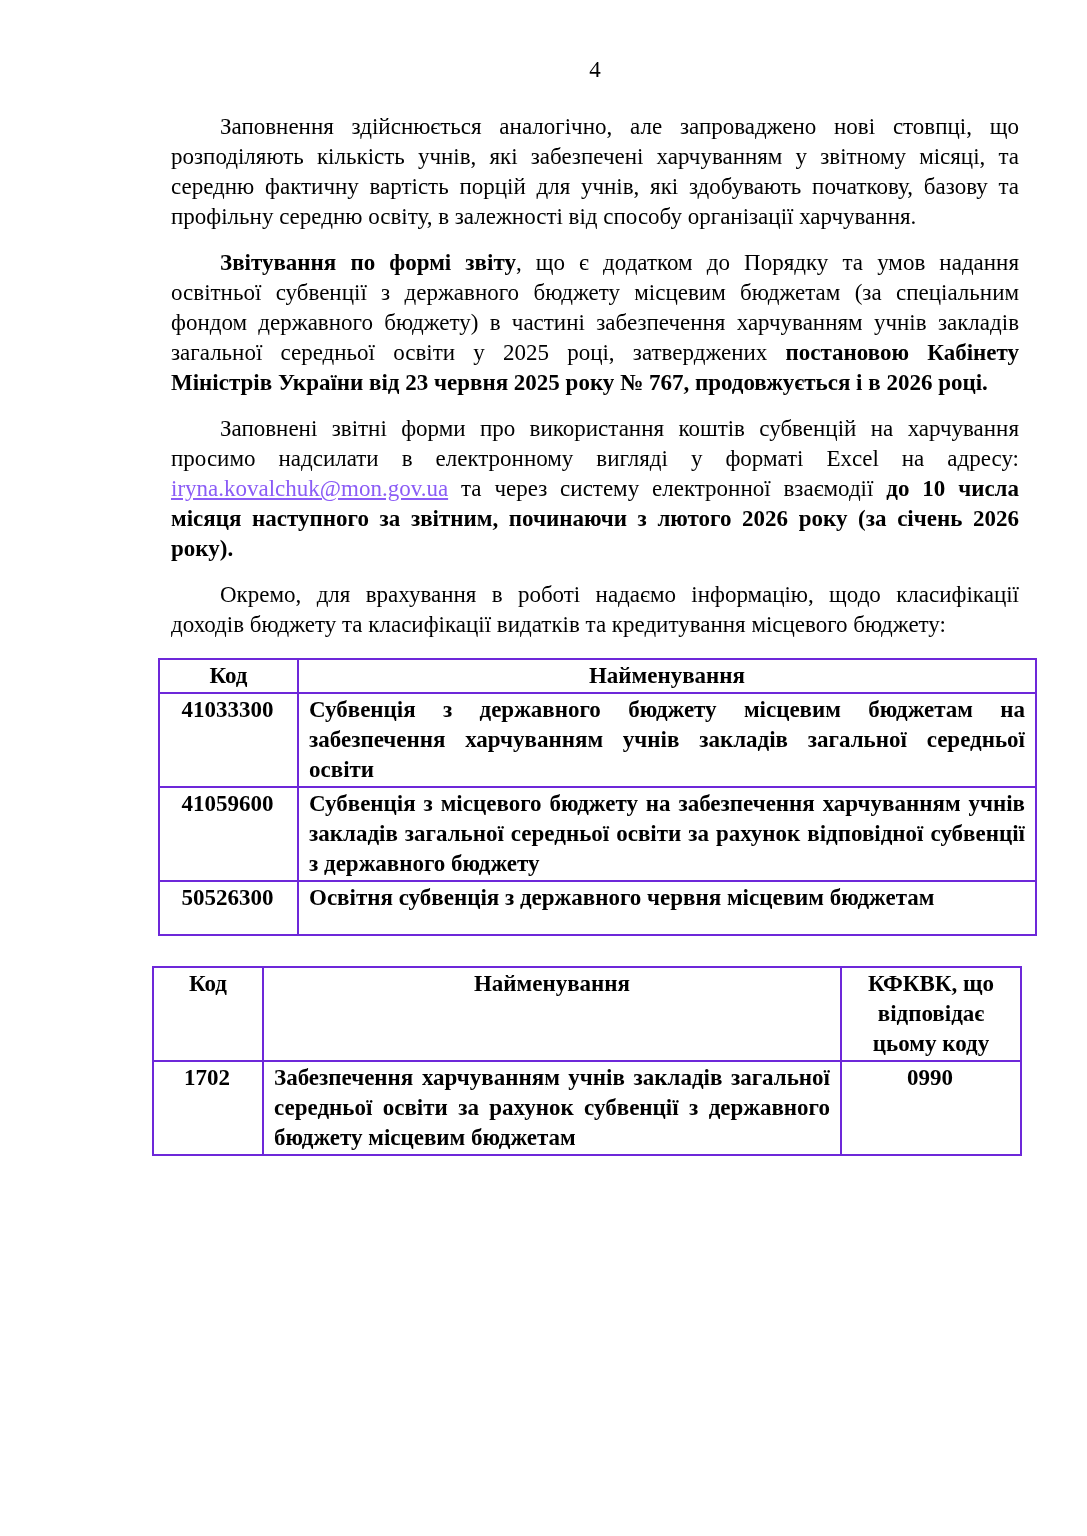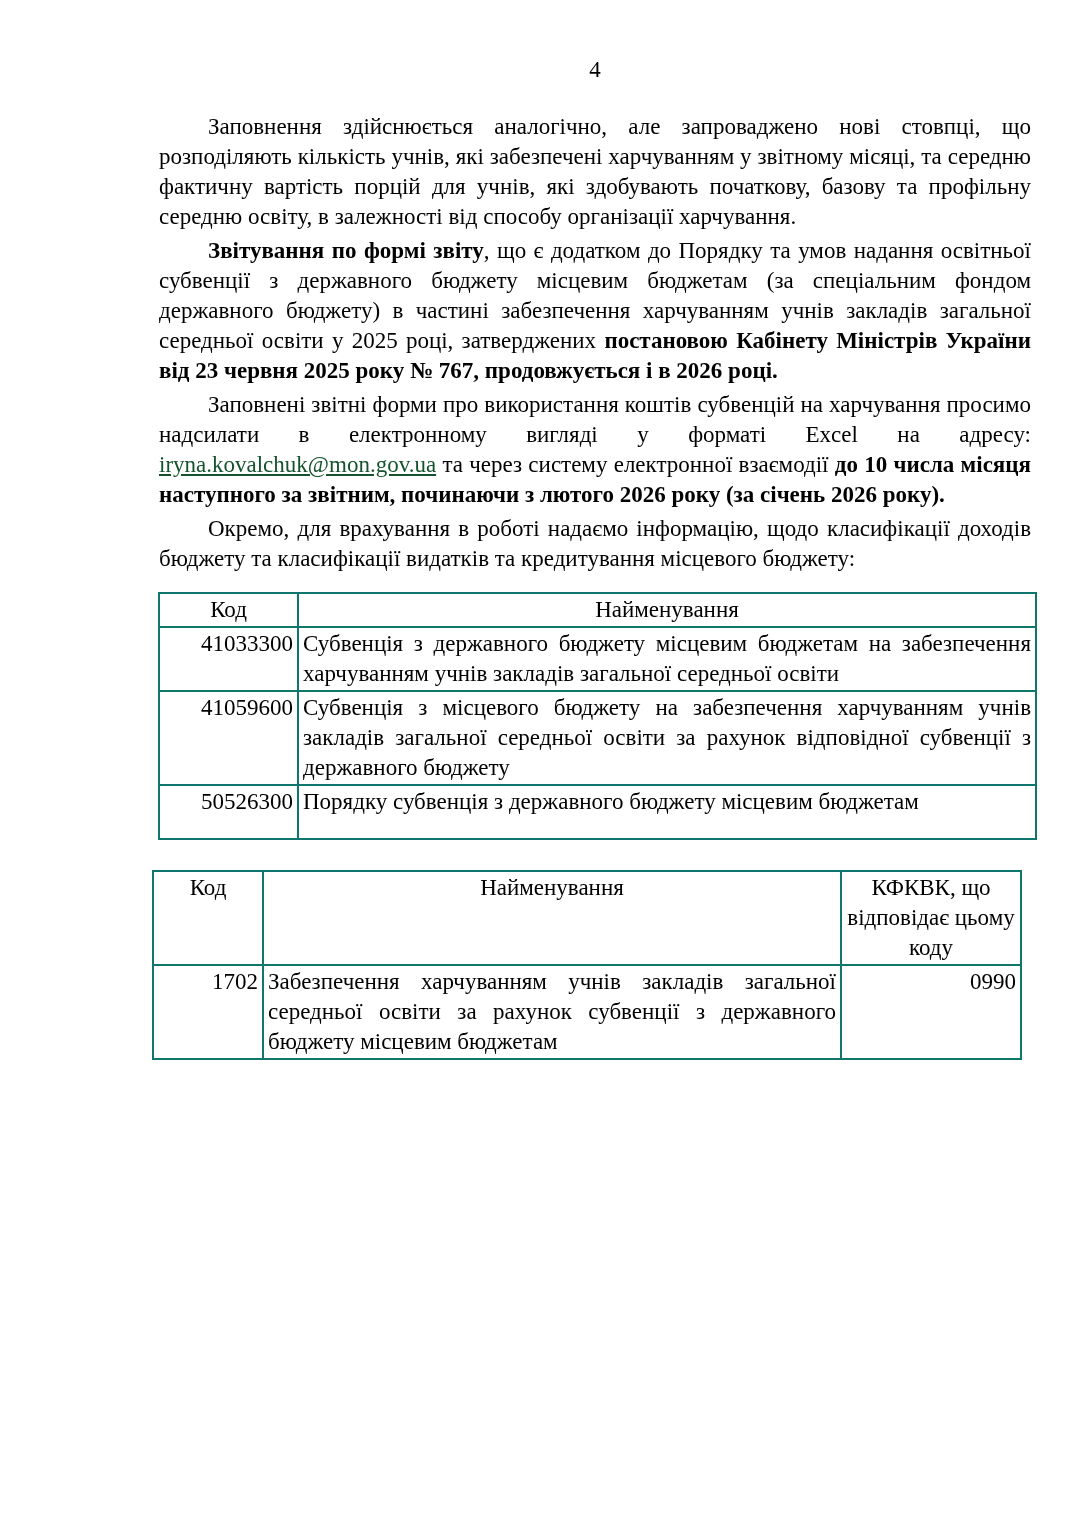--- a/index.html
+++ b/index.html
@@ -21,46 +21,46 @@
     position: absolute;
     left: 155px;
     top: 55px;
     width: 880px;
   }
   .page-num {
     text-align: center;
     margin: 0 0 27px 0;
   }
   p.body {
-    margin: 4px;
+    margin: 16px;
     text-align: justify;
     text-indent: 49px;
   }
   p.body .b { font-weight: bold; }
   a.email {
-    color: #14532d;
+    color: #8b5cf6;
     text-decoration: underline;
     cursor: pointer;
   }
   table.tbl {
     border-collapse: collapse;
     table-layout: fixed;
     border: 2px solid #000;
   }
   table.tbl th, table.tbl td {
-    border: 2px solid #0f766e;
+    border: 2px solid #6d28d9;
     vertical-align: top;
-    padding: 1px 4px;
-    font-weight: normal;
+    padding: 1px 10px;
+    font-weight: bold;
     line-height: 30px;
     overflow: hidden;
   }
   table.tbl th { text-align: center; }
   table.tbl td.name-cell { text-align: justify; }
-  table.tbl td.code-cell { text-align: right; padding-left: 8px; }
+  table.tbl td.code-cell { text-align: center; padding-left: 8px; }
   table.t1 { width: 877px; margin-left: 3px; margin-top: 18px; }
   table.t2 { width: 868px; margin-left: -3px; margin-top: 30px; }
   
   table.t1 tbody tr:last-child td { padding-bottom: 21px; }
 </style>
 </head>
 <body>
 
 <div class="content">
   <p class="page-num">4</p>
@@ -87,21 +87,21 @@
         <tr>
           <td class="code-cell">41033300</td>
           <td class="name-cell">Субвенція з державного бюджету місцевим бюджетам на забезпечення харчуванням учнів закладів загальної середньої освіти</td>
         </tr>
         <tr>
           <td class="code-cell">41059600</td>
           <td class="name-cell">Субвенція з місцевого бюджету на забезпечення харчуванням учнів закладів загальної середньої освіти за рахунок відповідної субвенції з державного бюджету</td>
         </tr>
         <tr>
           <td class="code-cell">50526300</td>
-          <td class="name-cell">Порядку субвенція з державного бюджету місцевим бюджетам</td>
+          <td class="name-cell">Освітня субвенція з державного червня місцевим бюджетам</td>
         </tr>
       </tbody>
     </table>
 
   <table class="tbl t2" id="table-expense">
       <colgroup>
         <col style="width: 110px;">
         <col style="width: 578px;">
         <col style="width: 180px;">
       </colgroup>

